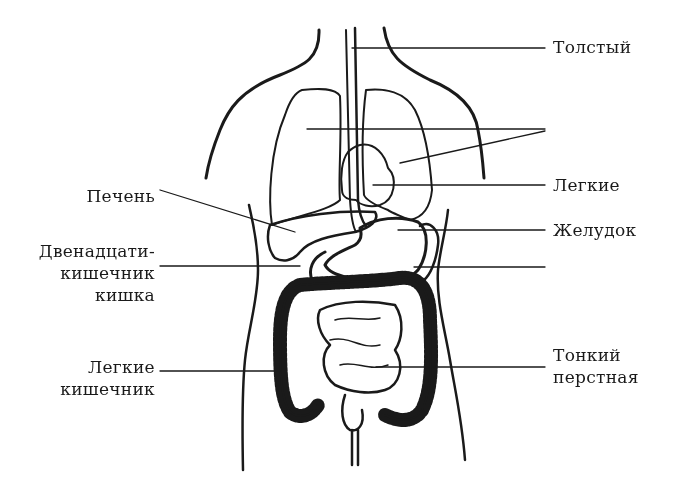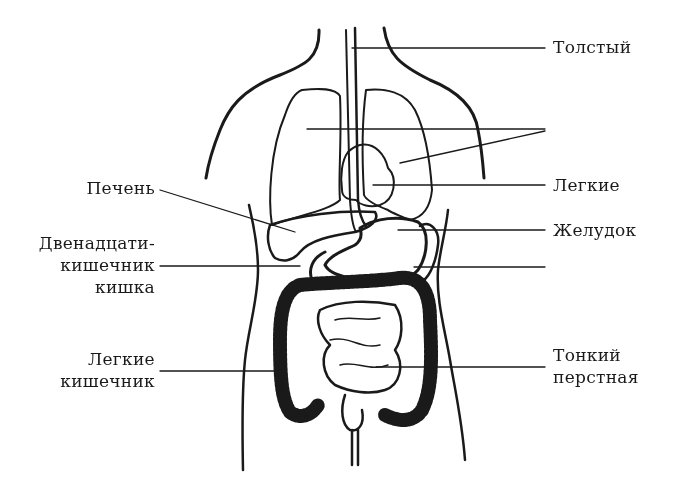--- a/index.html
+++ b/index.html
@@ -1,19 +1,19 @@
 <!DOCTYPE html>
 <html><head>
 <meta charset="utf-8">
 <style>
   html, body { margin:0; padding:0; background:#ffffff; }
   #canvas { position:relative; width:688px; height:488px; background:#fff; overflow:hidden; }
   svg { position:absolute; left:0; top:0; }
   .lbl { position:absolute; font-family:"DejaVu Serif","Liberation Serif",serif; font-size:17px; color:#1a1a1a; line-height:22px; letter-spacing:0.3px; white-space:pre; }
-  .lbl.r { text-align:right; }
+  .lbl.r { text-align:right;margin-top:8px; }
 </style>
 </head>
 <body>
 
 <div id="canvas">
   <svg width="688" height="488" viewBox="0 0 688 488">
     <g fill="none" stroke="#1a1a1a" stroke-linecap="round" stroke-linejoin="round">
 
       <path d="M319,30 C320,58 305,65 280,75 C240,90 228,110 220,130 C212,150 208,165 206,178" stroke-width="3"></path>
       <path d="M384,28 C388,55 400,65 430,80 C460,92 475,110 478,130 C482,150 483,165 484,178" stroke-width="3"></path>

